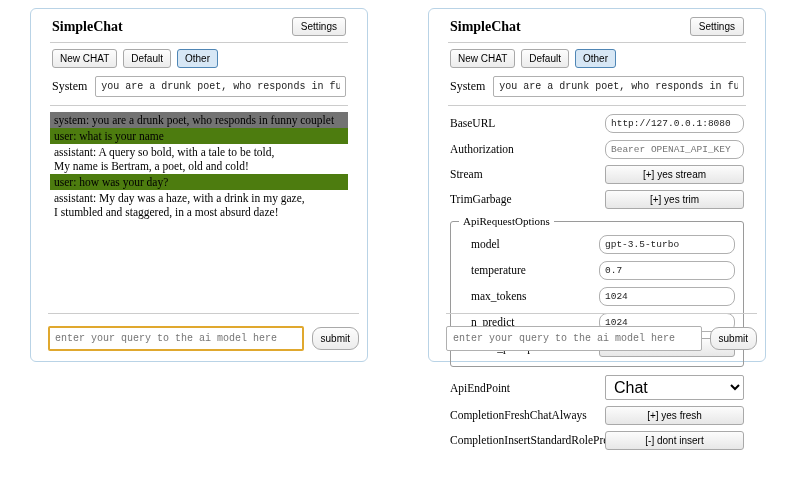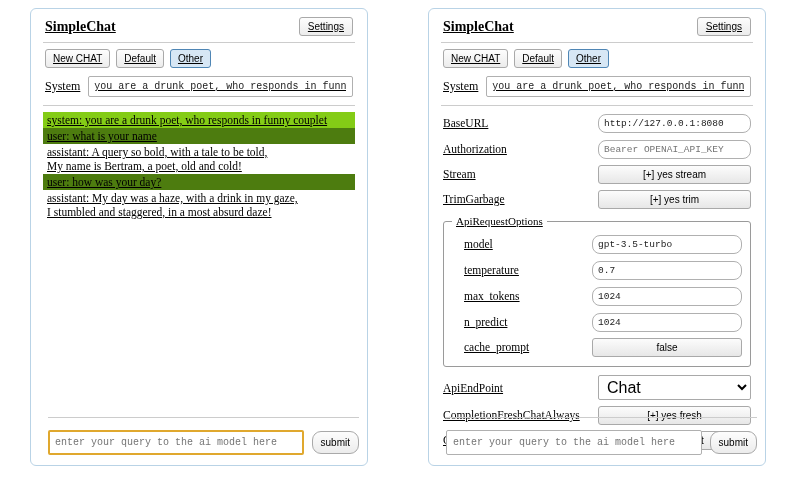--- a/index.html
+++ b/index.html
@@ -14,27 +14,26 @@
   .stage {
     position: relative;
     width: 800px;
     height: 480px;
     background: #ffffff;
   }
   .panel {
     position: absolute;
     top: 8px;
     width: 338px;
-    height: 458px;
+    height: 354px;
     background: #ffffff;
     border: 1px solid #b9d3e6;
     border-radius: 6px;
     box-sizing: border-box;
-    padding: 6px 12px;
-    text-decoration: underline;
+    padding: 6px 19px;
   }
   .panel-left { left: 30px; }
   .panel-right { left: 428px; }
 
   .titlebar {
     display: flex;
     align-items: center;
     justify-content: space-between;
     border-bottom: 1px solid #cccccc;
     padding: 2px 2px 6px 2px;
@@ -99,21 +98,21 @@
     overflow: hidden;
   }
   .msg {
     font-family: "Liberation Serif", serif;
     font-size: 11.5px;
     color: #000000;
     padding: 1px 4px;
     line-height: 14px;
     white-space: pre-wrap;
   }
-  .msg.system { background: #84cc16; }
+  .msg.system { background: #737373; }
   .msg.user { background: #4d7c0f; }
   .msg.assistant { background: transparent; }
 
   .bottombar {
     position: absolute;
     left: 17px;
     right: 8px;
     bottom: 10px;
     border-top: 1px solid #cccccc;
     padding-top: 12px;

